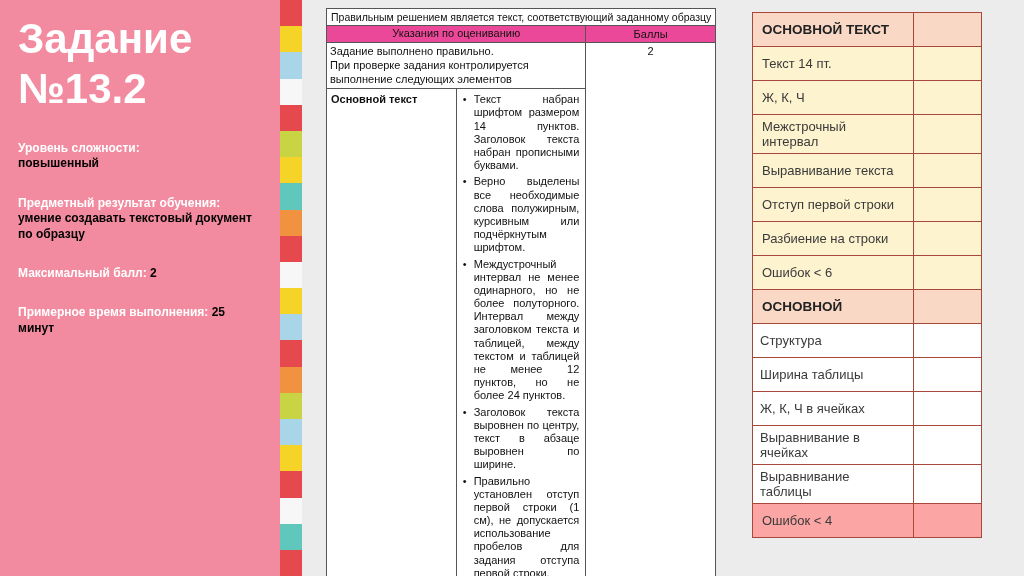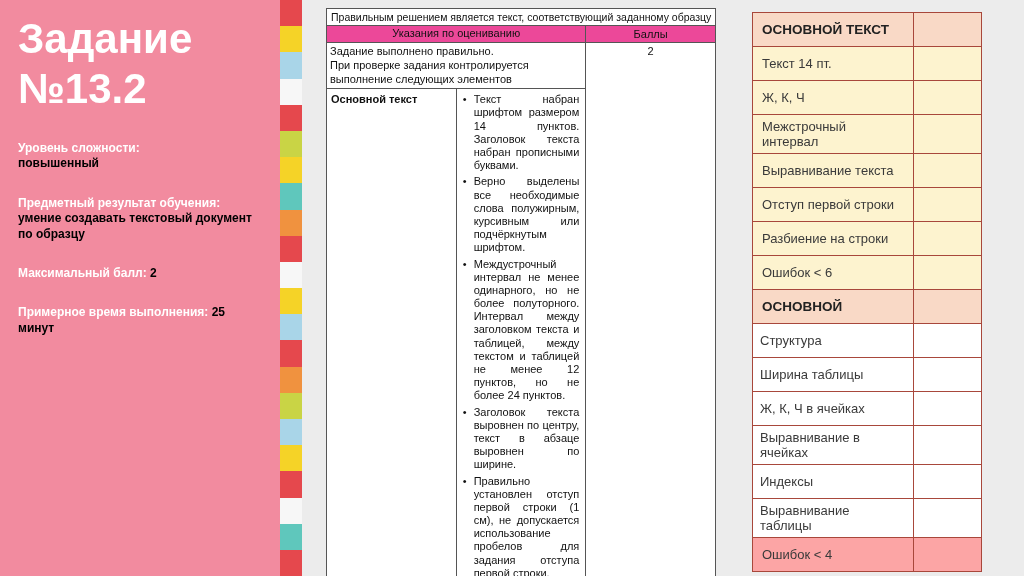--- a/index.html
+++ b/index.html
@@ -170,24 +170,20 @@
     </tr>
     <tr class="row-white">
       <td>Ж, К, Ч в ячейках</td>
           <td class="val"></td>
     </tr>
     <tr class="row-white">
       <td>Выравнивание в ячейках</td>
           <td class="val"></td>
     </tr>
     <tr class="row-white">
-      <td>Индексы</td>
-          <td class="val"></td>
-    </tr>
-    <tr class="row-white">
       <td>Выравнивание таблицы</td>
           <td class="val"></td>
     </tr>
     <tr class="row-salmon">
       <td>Ошибок &lt; 4</td>
           <td class="val"></td>
     </tr>
   </tbody>
     </table>
 

